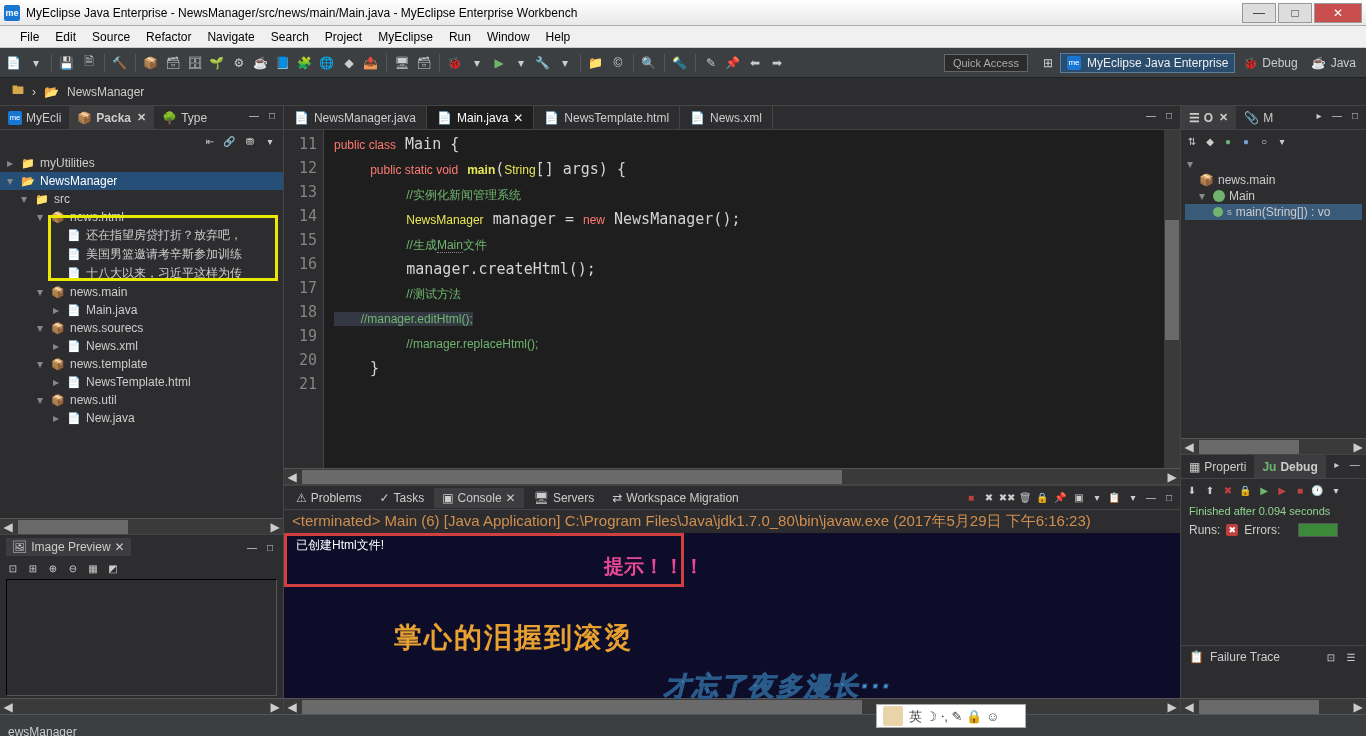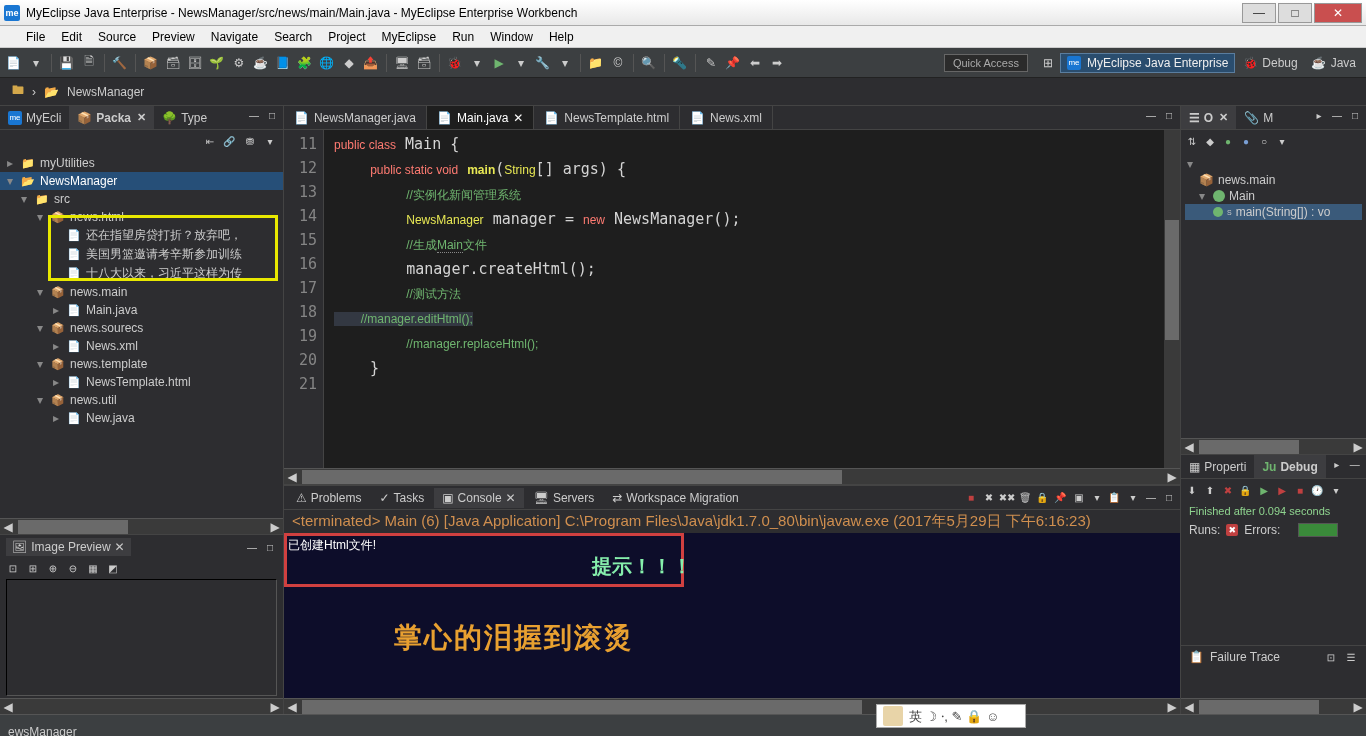--- a/index.html
+++ b/index.html
@@ -5,21 +5,21 @@
 * { margin: 0; padding: 0; box-sizing: border-box; font-family: "Segoe UI", Tahoma, sans-serif; font-size: 12px; }
 body { background: #2d2d30; color: #ccc; width: 1366px; height: 736px; overflow: hidden; position: relative; }
 
 .titlebar { height: 26px; background: linear-gradient(#fff, #e8e8e8); display: flex; align-items: center; padding: 0 4px; color: #000; border-bottom: 1px solid #aaa; }
 .titlebar .icon { width: 16px; height: 16px; background: #1976d2; margin-right: 6px; border-radius: 2px; display:flex; align-items:center; justify-content:center; color:#fff; font-size:9px; font-weight:bold;}
 .titlebar .title { flex: 1; font-size: 12px; }
 .win-btns { display: flex; gap: 2px; }
 .win-btn { width: 34px; height: 20px; display: flex; align-items: center; justify-content: center; font-size: 12px; color:#333; background:#ddd; border:1px solid #999;}
 .win-btn.close { background: #c94f4f; color: #fff; width: 48px; }
 
-.menubar { height: 22px; background: #f0f0f0; display: flex; align-items: center; padding: 0 18px; color: #000; border-bottom: 1px solid #ccc; }
+.menubar { height: 22px; background: #f0f0f0; display: flex; align-items: center; padding: 0 12px; color: #000; border-bottom: 1px solid #ccc; }
 .menubar span { padding: 2px 8px; cursor: default; }
 
 .toolbar { height: 30px; background: #3c3f41; display: flex; align-items: center; padding: 0 4px; gap: 2px; border-bottom: 1px solid #222; }
 .tb-icon { width: 20px; height: 20px; display:inline-flex; align-items:center; justify-content:center; font-size:12px; color:#ccc; cursor:pointer; border-radius:2px;}
 .tb-sep { width: 1px; height: 18px; background: #555; margin: 0 3px; }
 .quick-access { margin-left: auto; padding: 2px 8px; border: 1px solid #666; color: #aaa; font-size: 11px; background:#2b2b2b; margin-right:8px;}
 .perspective { display:flex; align-items:center; gap:6px; padding:2px 6px; background:#2a4d6e; border:1px solid #5a7d9e; color:#eee; font-size:11px;}
 .persp-other { color:#ccc; font-size:11px; padding:2px 6px; display:flex; align-items:center; gap:4px;}
 
 .breadcrumb { height: 28px; background: #2d2d30; display:flex; align-items:center; padding:0 12px; color:#ccc; gap:8px; border-bottom:1px solid #444;}
@@ -76,23 +76,23 @@
 .code .underb { border-bottom:1px dotted #888;}
 .editor-scroll-v { width:16px; background:#3a3a3a; position:relative;}
 .scroll-thumb-v { position:absolute; width:14px; left:1px; background:#6a6a6a;}
 
 .bottom-panel { height:230px; background:#2d2d30; border-top:2px solid #444; display:flex; flex-direction:column;}
 .bp-tabs { height:24px; display:flex; align-items:center; padding:0 4px; gap:2px; border-bottom:1px solid #444;}
 .bp-tab { padding:3px 8px; display:flex; align-items:center; gap:4px; font-size:11px; color:#ccc; cursor:pointer;}
 .bp-tab.active { background:#3d3d40; }
 .bp-tb-right { margin-left:auto; display:flex; gap:4px;}
 .bp-status { padding:2px 8px; font-size:15px; color:#d08f4f;}
-.console-out { flex:1; background:#0d0d2a; color:#fff; font-family:"Microsoft YaHei",monospace; font-size:15px; padding:4px 4px; position:relative;}
+.console-out { flex:1; background:#0d0d2a; color:#fff; font-family:"Microsoft YaHei",monospace; font-size:15px; padding:4px 12px; position:relative;}
 .red-box { position:absolute; left:0; top:0; width:400px; height:54px; border:3px solid #d04040; pointer-events:none;}
-.hint-text { position:absolute; left:308px; top:20px; color:#86efac; font-size:20px; font-weight:bold;}
+.hint-text { position:absolute; left:320px; top:20px; color:#ec4899; font-size:20px; font-weight:bold;}
 .overlay-text { position:absolute; left:110px; top:86px; color:#e8a030; font-size:28px; font-weight:bold; letter-spacing:2px;}
 .overlay-text2 { position:absolute; left:380px; bottom:-6px; color:#4a9ed8; font-size:26px; font-weight:bold; font-style:italic; letter-spacing:2px; -webkit-text-stroke:1px #2a5a8a;}
 
 .right-panel { width:186px; background:#2d2d30; border-left:1px solid #444; display:flex; flex-direction:column;}
 .outline-area { flex:1; display:flex; flex-direction:column;}
 .junit-area { height:260px; border-top:1px solid #444; display:flex; flex-direction:column;}
 .oa-tabs { height:24px; display:flex; border-bottom:1px solid #444;}
 .oa-toolbar { height:22px; display:flex; align-items:center; gap:4px; padding:0 4px;}
 .oa-tree { flex:1; padding:4px; overflow:hidden;}
 .oa-item { display:flex; align-items:center; gap:4px; padding:1px 2px; font-size:11px; color:#ccc;}
@@ -119,21 +119,21 @@
     <div class="win-btn">—</div>
     <div class="win-btn">□</div>
     <div class="win-btn close">✕</div>
   </div>
 </div>
 
 <div class="menubar">
   <span>File</span>
   <span>Edit</span>
   <span>Source</span>
-  <span>Preview</span>
+  <span>Refactor</span>
   <span>Navigate</span>
   <span>Search</span>
   <span>Project</span>
   <span>MyEclipse</span>
   <span>Run</span>
   <span>Window</span>
   <span>Help</span>
 </div>
 
 <div class="toolbar">
@@ -431,20 +431,21 @@
           <span class="mini-icon">—</span>
           <span class="mini-icon">□</span>
         </div>
       </div>
       <div class="bp-status">&lt;terminated&gt; Main (6) [Java Application] C:\Program Files\Java\jdk1.7.0_80\bin\javaw.exe (2017年5月29日 下午6:16:23)</div>
       <div class="console-out">
         <div>已创建Html文件!</div>
         <div class="red-box"></div>
         <div class="hint-text">提示！！！</div>
         <div class="overlay-text">掌心的泪握到滚烫</div>
+        <div class="overlay-text2">才忘了夜多漫长···</div>
       </div>
       <div class="scrollbar-h">
           <span style="width:16px;text-align:center;">◀</span>
           <div class="scroll-track">
             <div class="scroll-thumb-h" style="left:2px;width:560px;"></div>
           </div>
           <span style="width:16px;text-align:center;">▶</span>
         </div>
     </div>
   </div>

